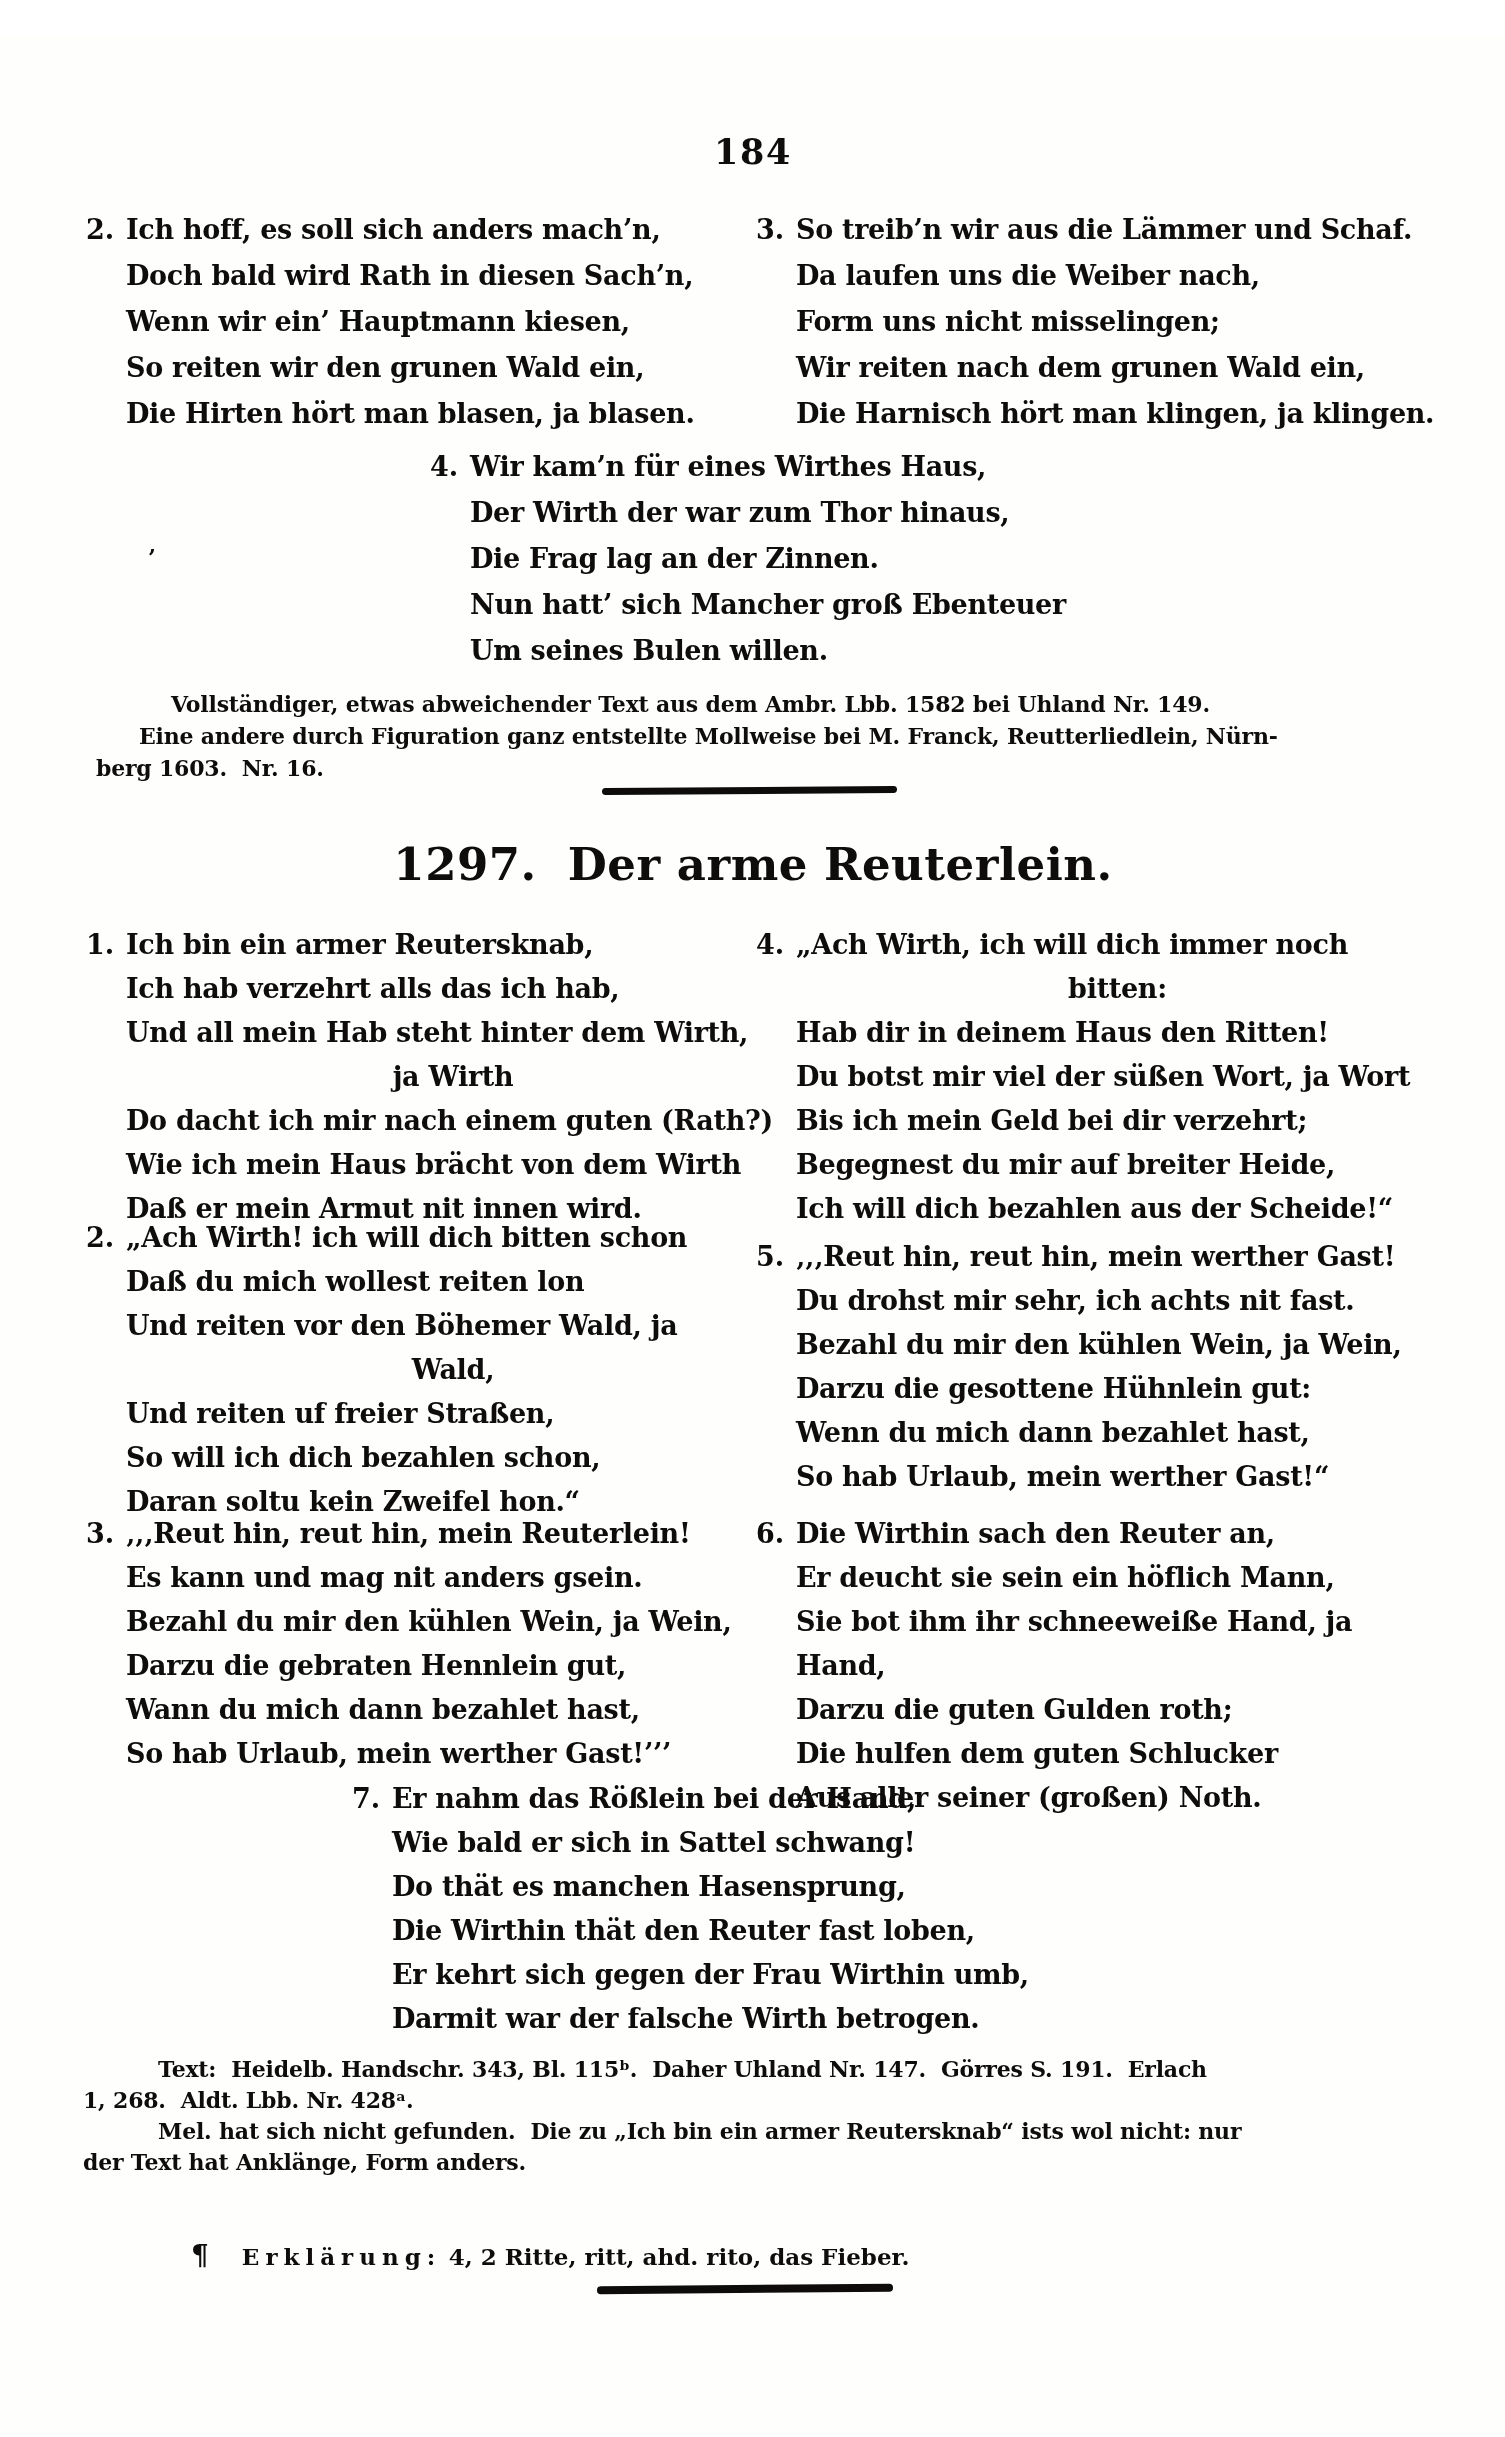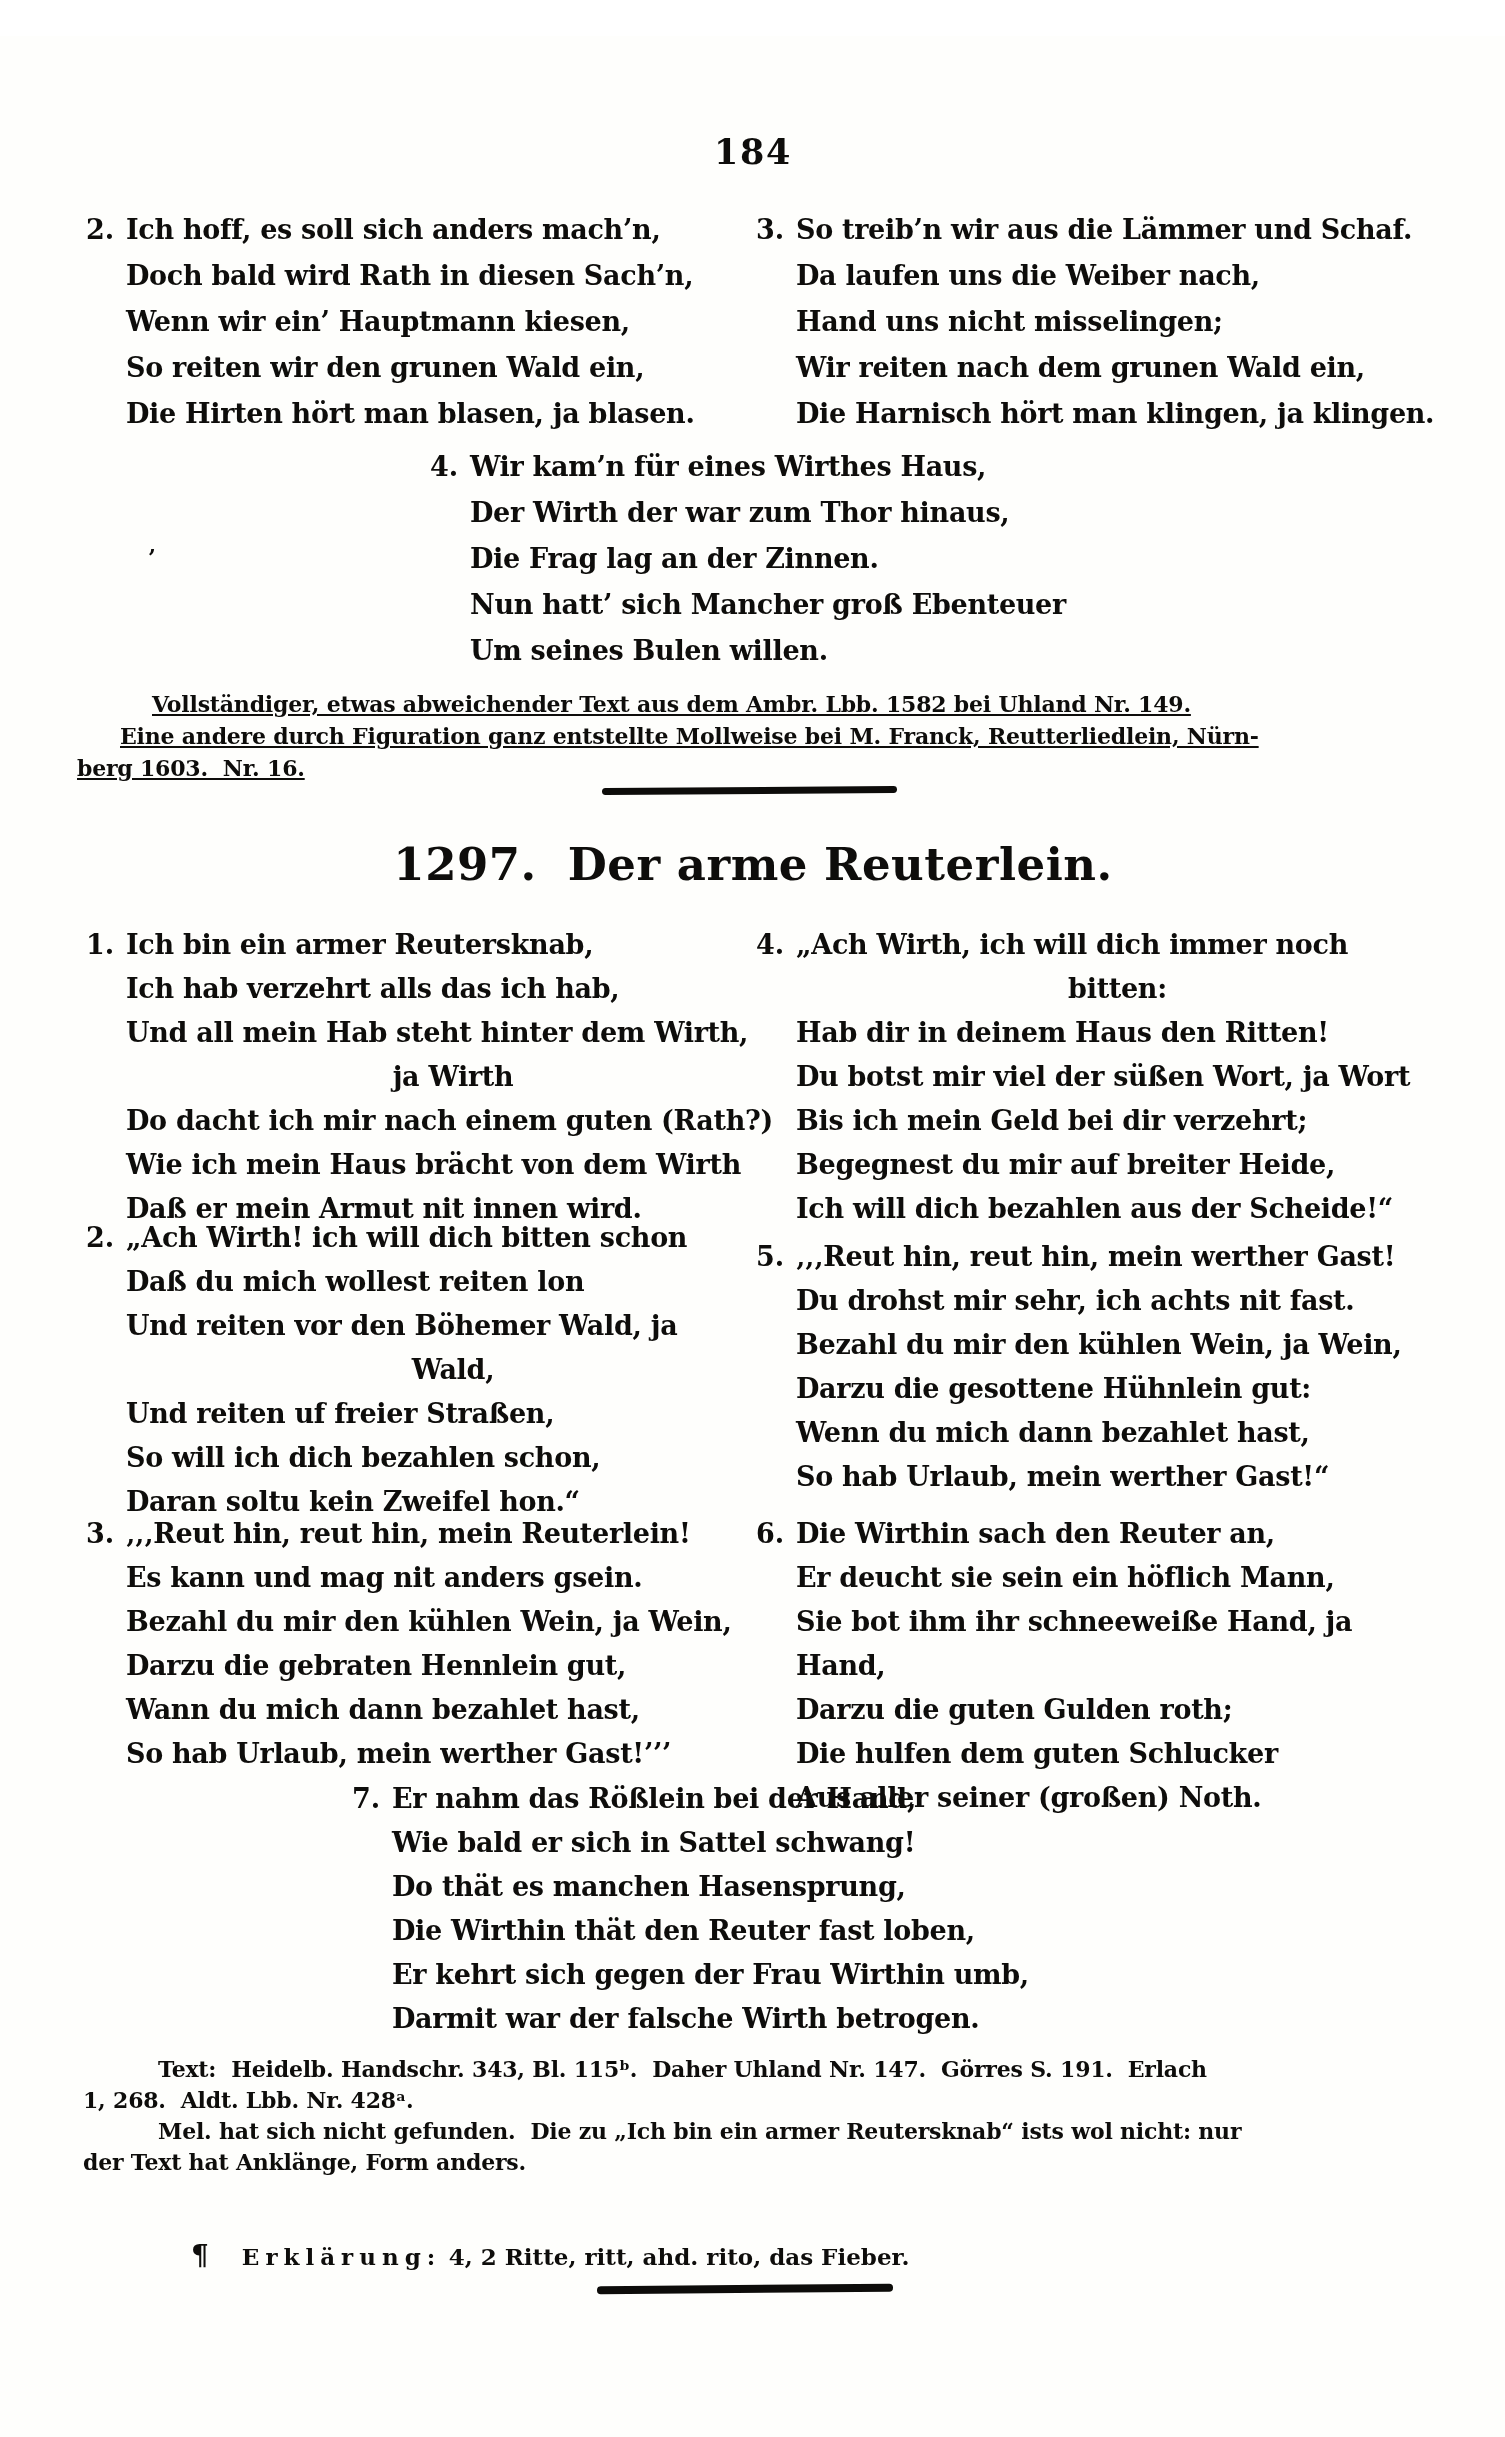--- a/index.html
+++ b/index.html
@@ -52,40 +52,40 @@
       <div class="vline">So reiten wir den grunen Wald ein,</div>
       <div class="vline">Die Hirten hört man blasen, ja blasen.</div>
     </div>
   </section>
 
   <section class="verse secA" style="left:756px; top:171px; width:683px;">
     <span class="vnum">3.</span>
     <div class="vtext">
       <div class="vline">So treib’n wir aus die Lämmer und Schaf.</div>
       <div class="vline">Da laufen uns die Weiber nach,</div>
-      <div class="vline">Hand uns nicht misselingen;</div>
+      <div class="vline">Form uns nicht misselingen;</div>
       <div class="vline">Wir reiten nach dem grunen Wald ein,</div>
       <div class="vline">Die Harnisch hört man klingen, ja klingen.</div>
     </div>
   </section>
 
   <section class="verse secA" style="left:430px; top:408px; width:721px;">
     <span class="vnum">4.</span>
     <div class="vtext">
       <div class="vline">Wir kam’n für eines Wirthes Haus,</div>
       <div class="vline">Der Wirth der war zum Thor hinaus,</div>
       <div class="vline">Die Frag lag an der Zinnen.</div>
       <div class="vline">Nun hatt’ sich Mancher groß Ebenteuer</div>
       <div class="vline">Um seines Bulen willen.</div>
     </div>
   </section>
 
   <div class="stray">’</div>
 
-  <div class="noteblock" style="left:77px; top:652px; width:1366px;text-decoration:underline;">
+  <div class="noteblock" style="left:96px; top:652px; width:1366px;">
     <div class="nline ind1">Vollständiger, etwas abweichender Text aus dem Ambr. Lbb. 1582 bei Uhland Nr. 149.</div>
     <div class="nline ind2">Eine andere durch Figuration ganz entstellte Mollweise bei M. Franck, Reutterliedlein, Nürn-</div>
     <div class="nline">berg 1603.  Nr. 16.</div>
   </div>
 
   <div class="rule rule-a"></div>
 
   <div class="songtitle">
     <span class="tnum">1297.</span><span>Der arme Reuterlein.</span>
   </div>

